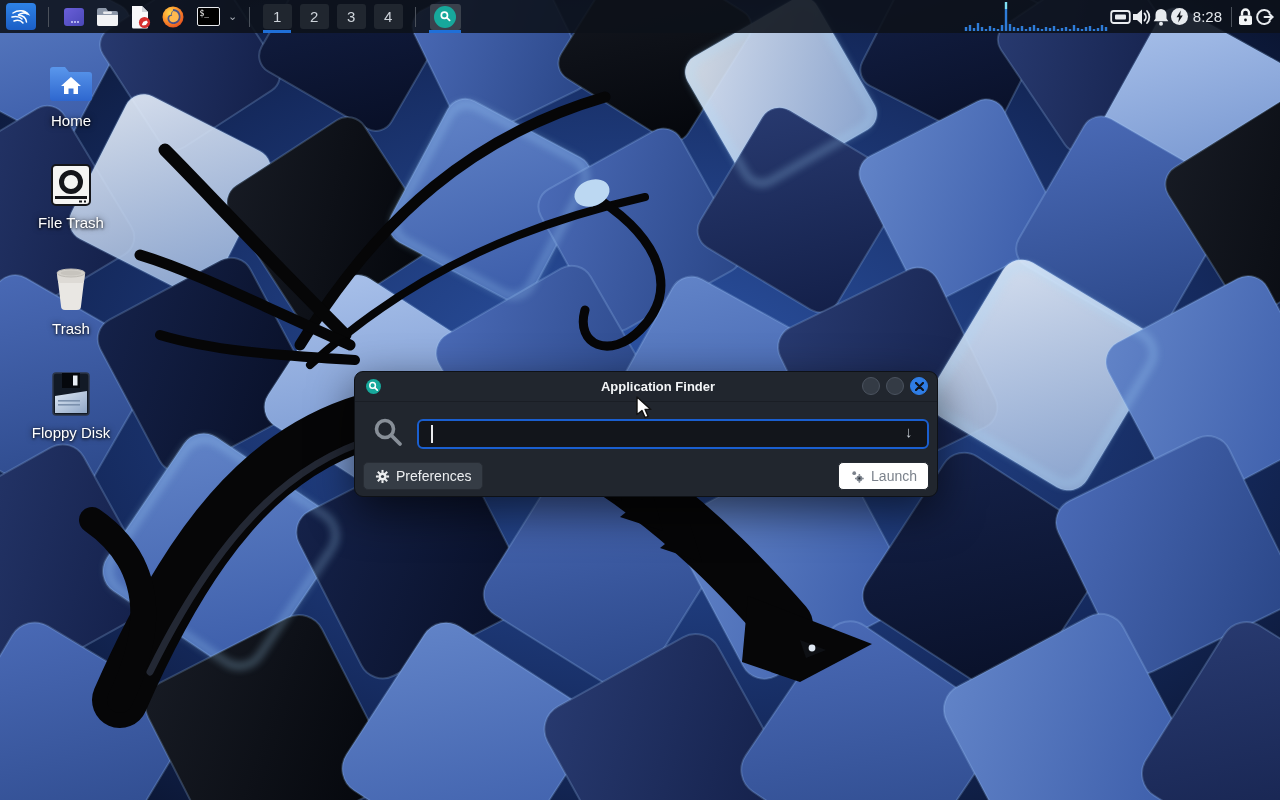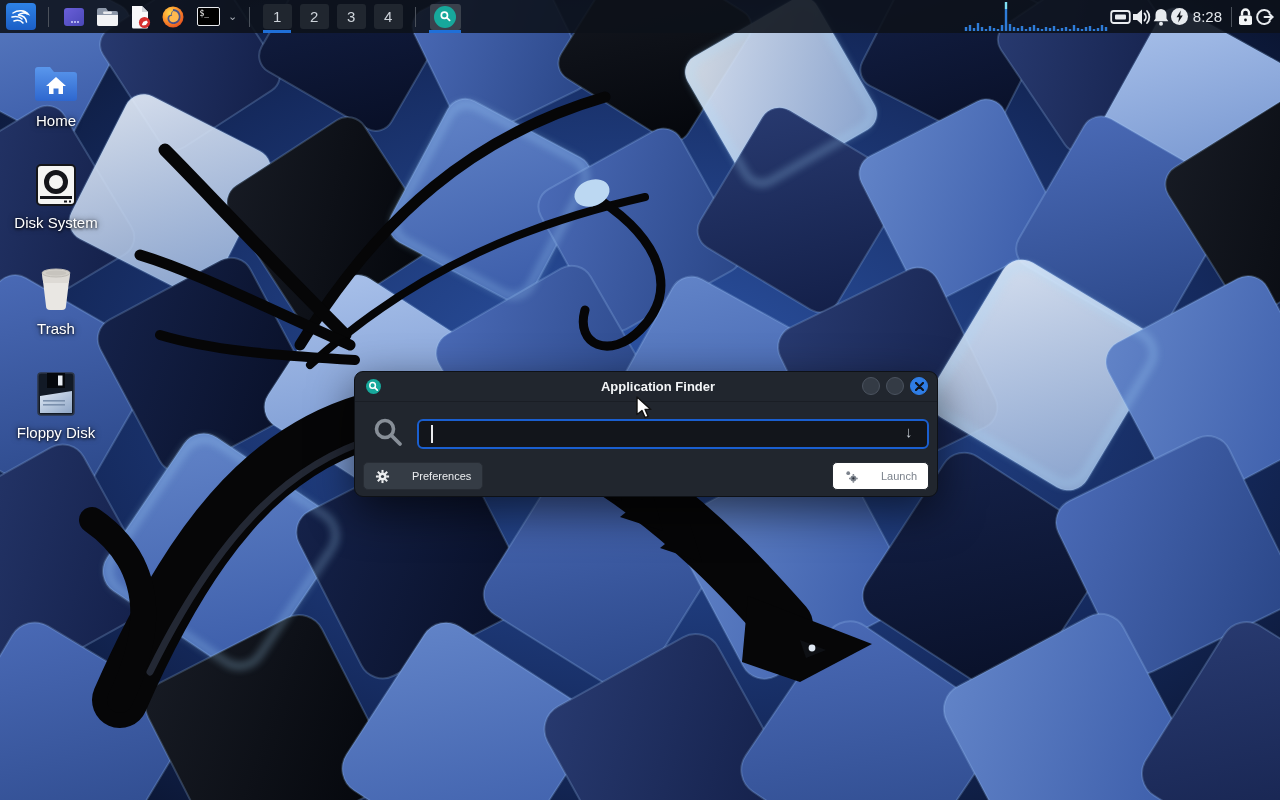--- a/index.html
+++ b/index.html
@@ -26,42 +26,42 @@
     color:#cdd3da;font-size:15px;}
   .ws-tile.active .ws-bar, .search-btn .ws-bar{position:absolute;left:1px;right:1px;bottom:0;height:3px;background:#1f6fd8;}
   .search-btn{width:34px;height:33px;position:relative;display:flex;align-items:center;justify-content:center;align-self:stretch;}
   .search-btn .bg{width:31px;height:26px;background:#3a414c;border-radius:3px;display:flex;align-items:center;justify-content:center;}
   .teal-circle{width:22px;height:22px;border-radius:50%;background:#17a89b;display:flex;align-items:center;justify-content:center;}
   .tray-ico{display:flex;align-items:center;justify-content:center;height:33px;}
   .clock{color:#e2e6ea;font-size:15px;padding:0 4px;display:flex;align-items:center;}
   .cpu-graph{width:146px;height:33px;display:flex;align-items:flex-end;}
 
   
-  .dicon{position:absolute;left:8px;width:96px;display:flex;flex-direction:column;align-items:center;z-index:5;cursor:pointer;}
+  .dicon{position:absolute;left:23px;width:96px;display:flex;flex-direction:column;align-items:center;z-index:5;cursor:pointer;}
   .dicon .glyph{height:48px;display:flex;align-items:flex-end;justify-content:center;}
   .dicon .dlabel{margin-top:8px;color:#fff;font-size:15px;text-shadow:0 1px 3px rgba(0,0,0,.95),0 0 6px rgba(0,0,0,.7);white-space:nowrap;}
 
   
   .finder{position:absolute;left:354px;top:371px;width:584px;height:126px;z-index:40;
     background:#21262e;border:1px solid #0e1116;border-radius:9px;box-shadow:0 14px 44px rgba(0,0,0,.6);box-sizing:border-box;}
   .titlebar{position:relative;height:29px;display:flex;align-items:center;border-bottom:1px solid #1a1e25;}
   .title-ico{position:absolute;left:11px;top:7px;}
   .title-text{flex:1;text-align:center;color:#f3f5f7;font-size:13px;font-weight:bold;margin-left:24px;}
   .winbtns{position:absolute;right:9px;top:5px;display:flex;gap:6px;}
   .wbtn{width:18px;height:18px;border-radius:50%;background:#343b45;border:1.5px solid #4b535f;box-sizing:border-box;cursor:pointer;}
   .wbtn.close{background:#2f7de5;border-color:#2f7de5;display:flex;align-items:center;justify-content:center;}
   .big-mag{position:absolute;left:18px;top:45px;}
   .search-input{position:absolute;left:62px;top:47px;width:512px;height:30px;box-sizing:border-box;
     background:#12151b;border:2px solid #1a5fd0;border-radius:6px;color:#e8eaec;font-size:14px;
     padding:0 24px 0 11px;outline:none;caret-color:#fff;font-family:"Liberation Sans",sans-serif;}
   .caret{position:absolute;left:76px;top:53px;width:1.5px;height:18px;background:#e9ebee;}
   .dd-arrow{position:absolute;left:550px;top:51px;color:#c3c9d0;font-size:15px;pointer-events:auto;cursor:pointer;}
   .btnrow{position:absolute;left:8px;right:8px;top:90px;height:28px;display:flex;justify-content:space-between;}
-  .gbtn{height:28px;display:flex;align-items:center;gap:22px;padding:0 11px;border-radius:5px;box-sizing:border-box;
-    background:#353c45;border:1px solid #272c34;color:#eceef0;font-size:11px;cursor:pointer;}
+  .gbtn{height:28px;display:flex;align-items:center;gap:6px;padding:0 11px;border-radius:5px;box-sizing:border-box;
+    background:#353c45;border:1px solid #272c34;color:#eceef0;font-size:14px;cursor:pointer;}
   .gbtn.disabled{background:#ffffff;border-color:#252a32;color:#7b828c;}
 
   
   .cursor{position:absolute;left:636px;top:396px;z-index:60;pointer-events:none;}
 </style>
 </head>
 <body>
 
 <div class="stage">
 
@@ -210,21 +210,21 @@
   <div class="dicon" style="top:158px;">
     <span class="glyph">
       <svg width="40" height="42" viewBox="0 0 40 42">
         <rect x="1" y="1" width="38" height="40" rx="4" fill="#f5f5f3" stroke="#15161a" stroke-width="2"></rect>
         <circle cx="20" cy="18" r="9.5" fill="none" stroke="#15161a" stroke-width="5"></circle>
         <rect x="4" y="32" width="32" height="3" fill="#15161a"></rect>
         <rect x="28" y="36.5" width="3" height="2" fill="#15161a"></rect>
         <rect x="33" y="36.5" width="2" height="2" fill="#15161a"></rect>
       </svg>
     </span>
-    <span class="dlabel">Disk System</span>
+    <span class="dlabel">File Trash</span>
   </div>
 
   <div class="dicon" style="top:264px;">
     <span class="glyph">
       <svg width="40" height="46" viewBox="0 0 40 46">
         <path d="M6,7 h28 l-4,33 a4,4 0 0 1 -4,4 h-12 a4,4 0 0 1 -4,-4 Z" fill="#e9e7e3"></path>
         <path d="M6,7 h28 l-1.2,10 h-25.6 Z" fill="#dddad5"></path>
         <ellipse cx="20" cy="7" rx="14" ry="4" fill="#d3d0ca" stroke="#bfbcb6" stroke-width="1"></ellipse>
         <ellipse cx="20" cy="7" rx="10.5" ry="2.6" fill="#c7c4be"></ellipse>
       </svg>

